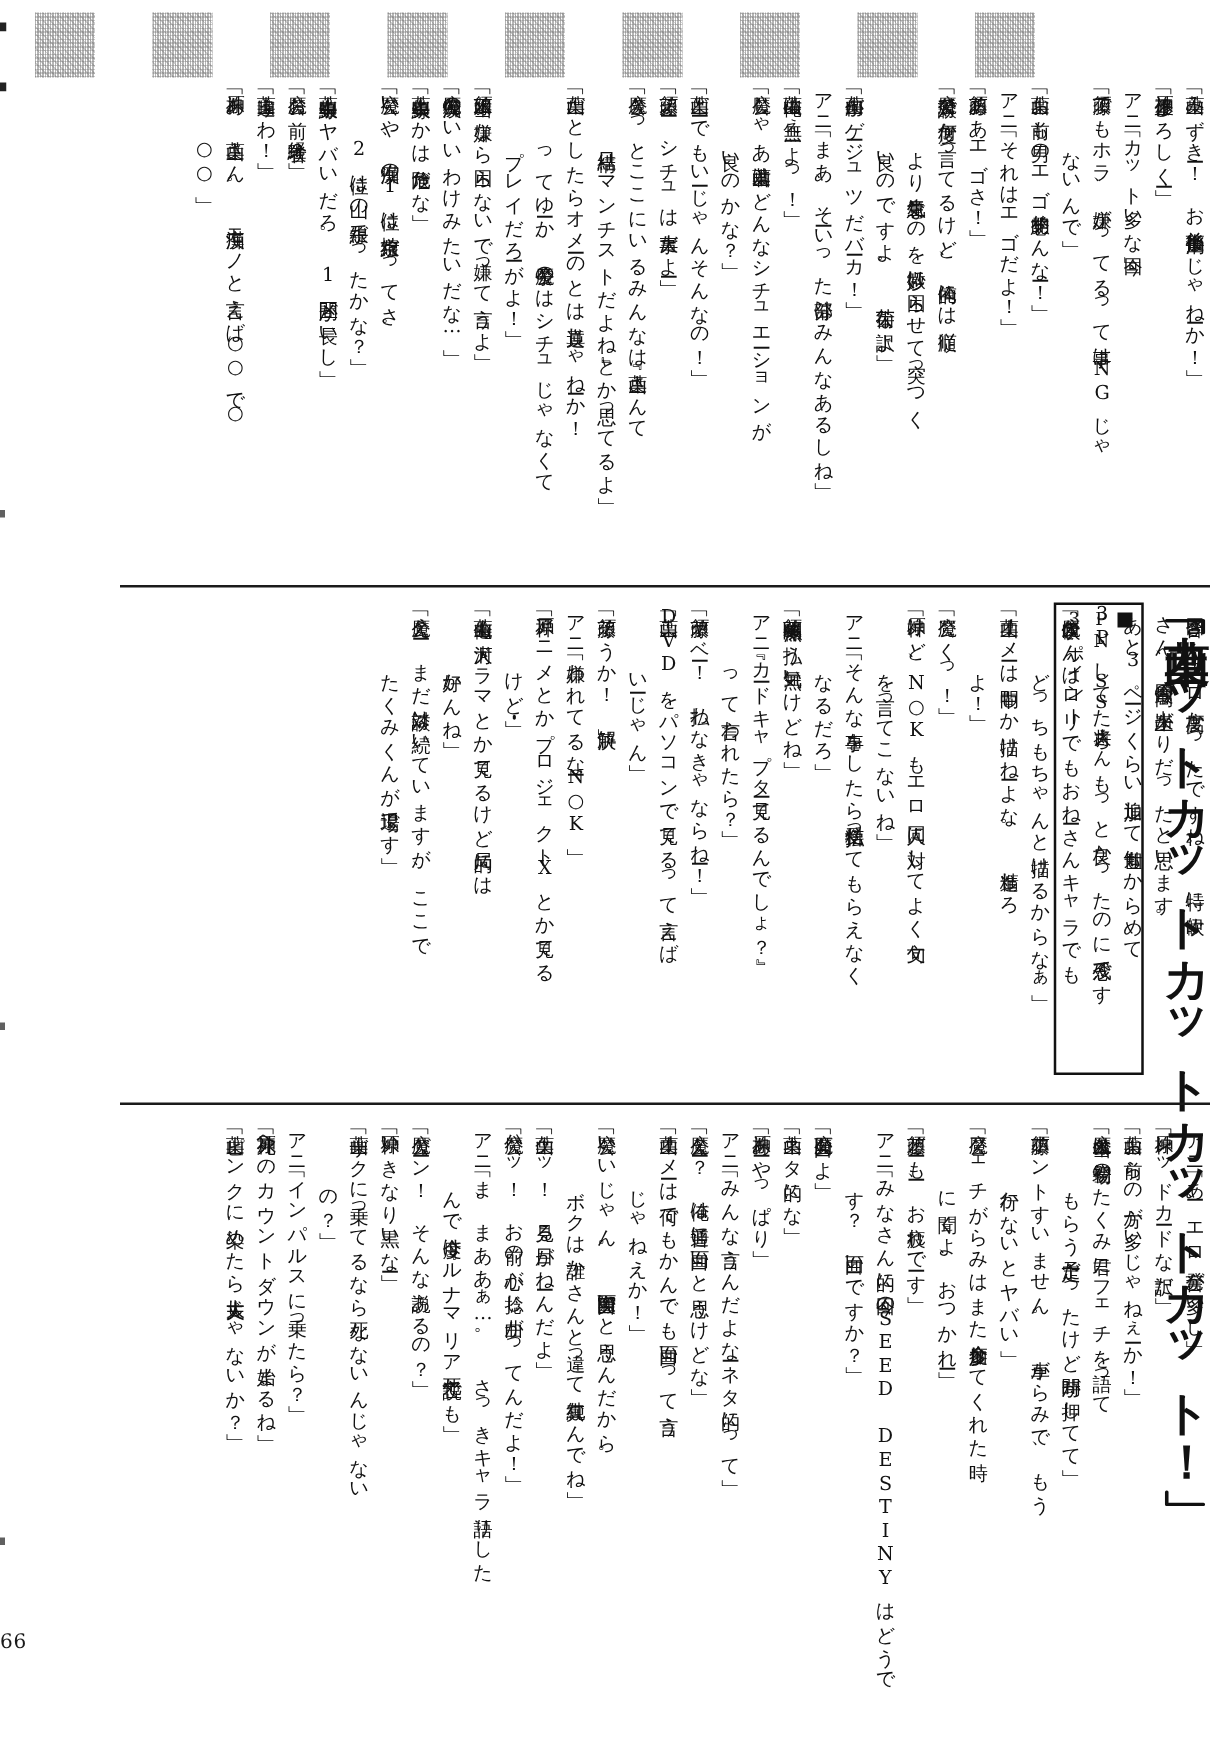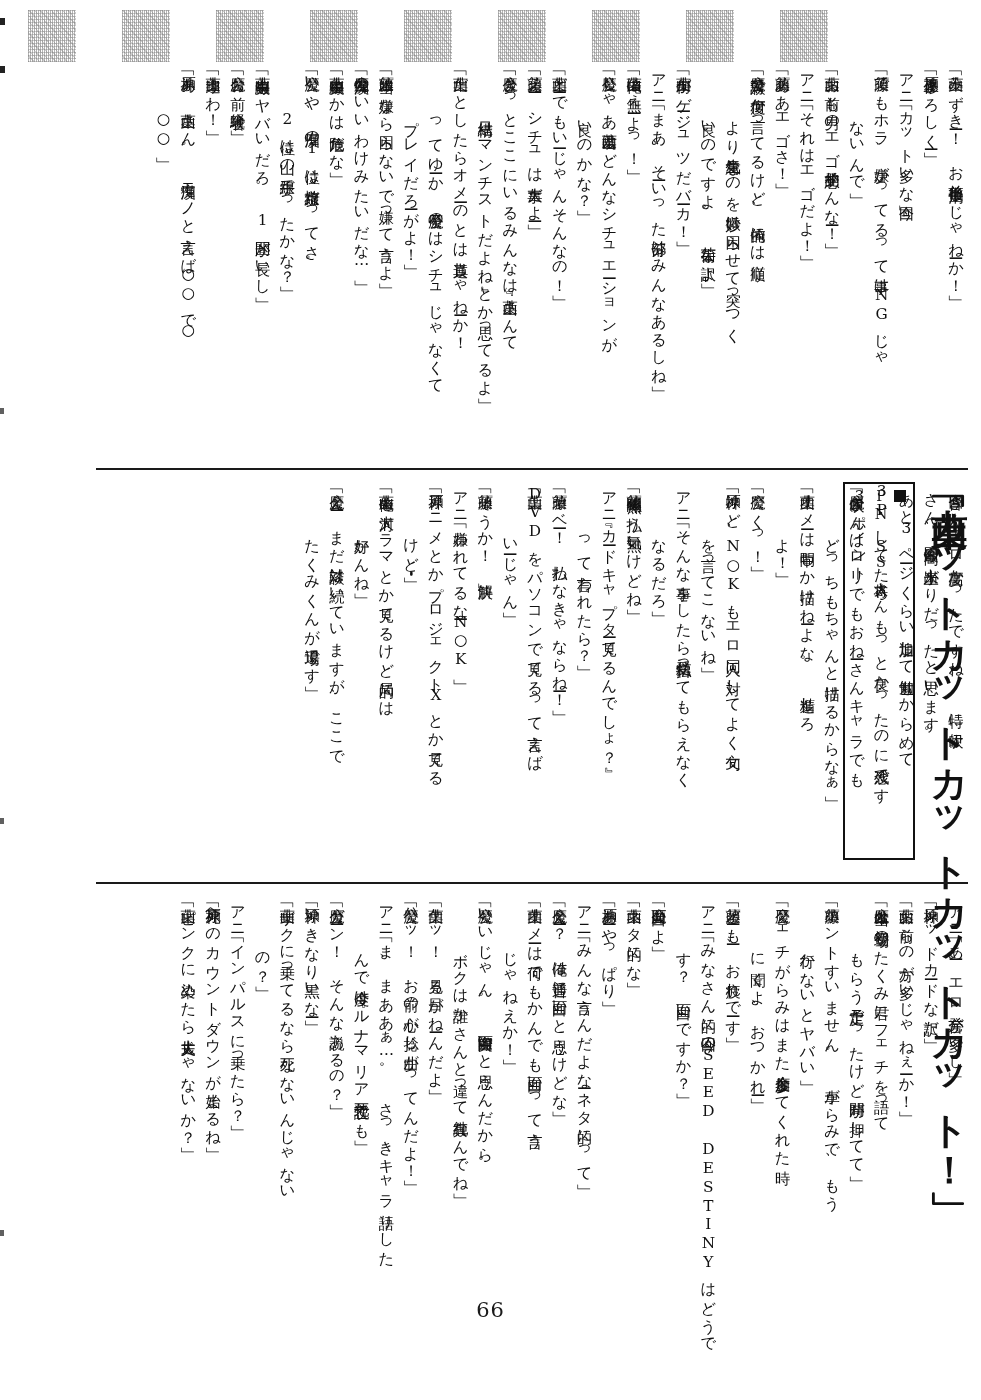--- a/index.html
+++ b/index.html
@@ -147,22 +147,22 @@
     height: 100%;
     padding-top: 2px;
   }
 
   
   #page-number {
     position: absolute;
     bottom: 26px;
     left: 0;
     width: 981px;
-    text-align: center;
-    font-size: 21px;
+    text-align: left;
+    font-size: 16px;
     letter-spacing: .04em;
     font-family: "DejaVu Serif", "Liberation Serif", serif;
     color: #1a1a1a;
   }
 
   
   .margin-mark {
     position: absolute;
     left: 0;
     width: 4px;

